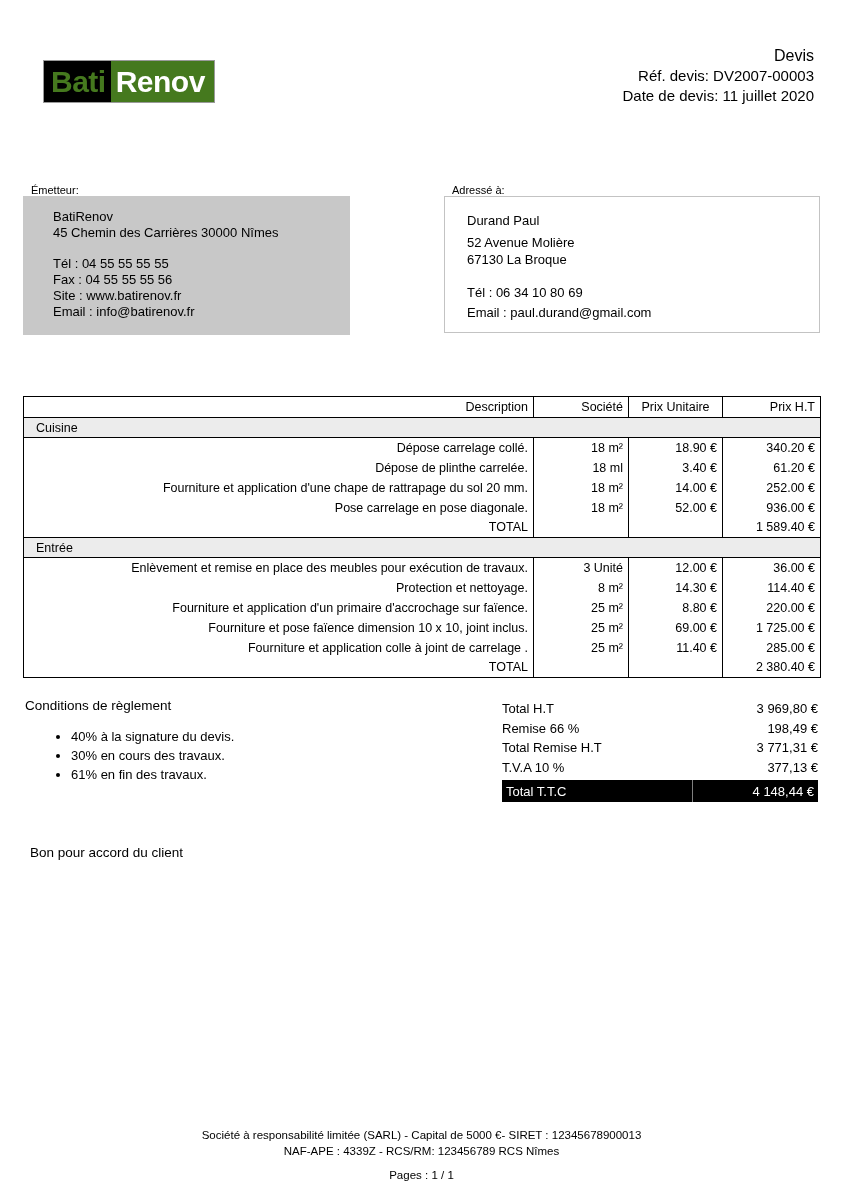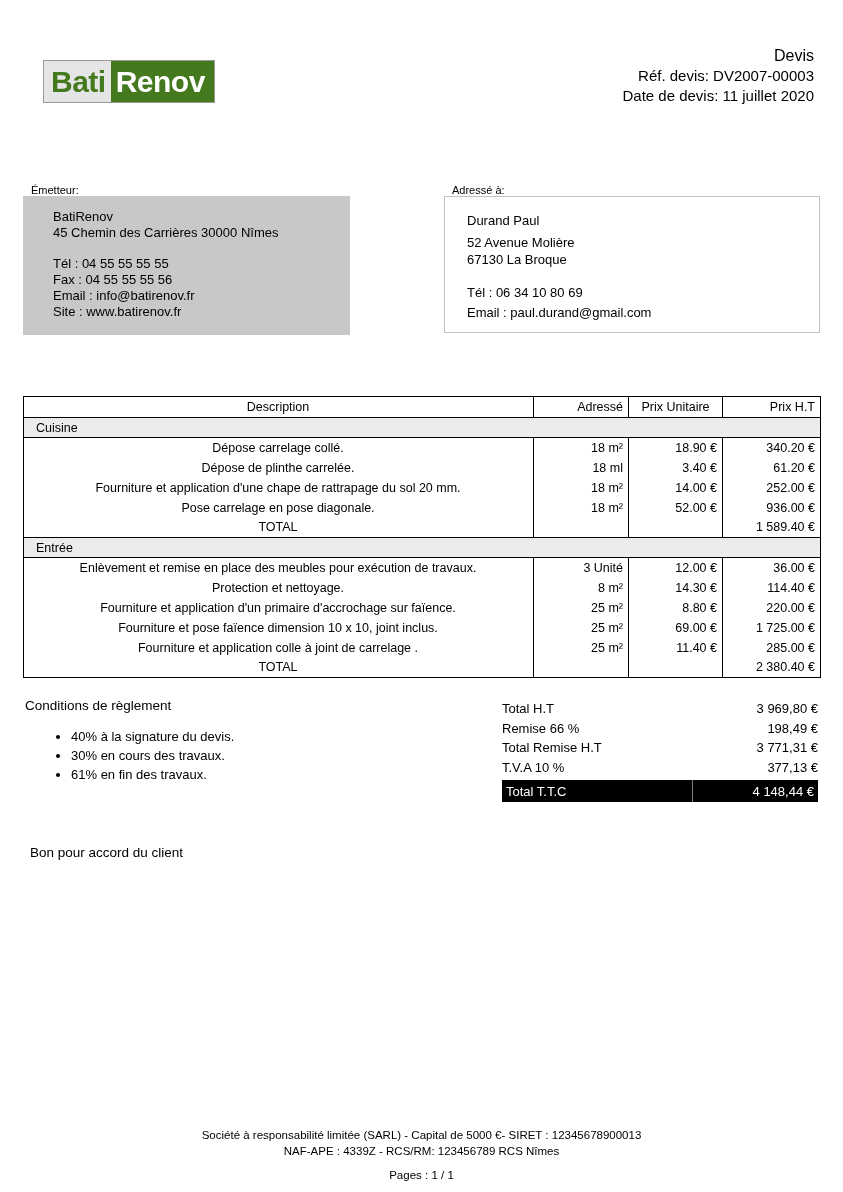--- a/index.html
+++ b/index.html
@@ -5,21 +5,21 @@
   * { margin:0; padding:0; box-sizing:border-box; }
   html,body { background:#fff; }
   .page {
     position:relative; width:843px; height:1192px; margin:0 auto;
     background:#fff; color:#000;
     font-family:"Liberation Sans", sans-serif; overflow:hidden;
   }
   
   .logo { position:absolute; left:43px; top:60px; display:flex; border:1px solid #9a9a9a; }
   .logo .part { font-weight:bold; font-size:30px; line-height:41px; letter-spacing:-0.5px; padding:0 5px; }
-  .logo .part1 { background:#e5e5e5; padding-left:7px; }
+  .logo .part1 { background:#000000; padding-left:7px; }
   .logo .part2 { color:#fff; padding-right:9px; }
   
   .doc-header { position:absolute; top:45px; right:29px; text-align:right; }
   .doc-header .title { font-size:16px; line-height:21px; }
   .doc-header .line { font-size:15px; line-height:20px; }
   
   .party-label { position:absolute; font-size:11px; }
   .sender-label { left:31px; top:184px; }
   .recipient-label { left:452px; top:184px; }
   .sender-box {
@@ -33,21 +33,21 @@
   .party-line { line-height:16px; }
   .recipient-box .party-line { line-height:17px; }
   .blank-line { height:15px; }
   .recipient-box .name-line { margin-bottom:5px; }
   .recipient-box .contact-line { line-height:20px; }
   
   .table-wrap { position:absolute; left:23px; top:396px; width:797px; }
   table { width:100%; border-collapse:collapse; table-layout:fixed; border:1px solid #000; font-size:12.5px; }
   th, td { padding:0 5px; height:20px; white-space:nowrap; overflow:hidden; }
   thead th { font-weight:normal; border-bottom:1px solid #000; height:21px; }
-  .c-desc { text-align:center; padding-left:4px; }
+  .c-desc { text-align:right; padding-left:4px; }
   .c-num  { text-align:right; }
   .h-center { text-align:center; }
   .col-sep { border-left:1px solid #000; }
   tr.section-row td {
     background:#ececec; border-top:1px solid #000; border-bottom:1px solid #000;
     text-align:left; padding-left:12px;
   }
   
   .conditions { position:absolute; left:25px; top:698px; width:430px; font-size:13.5px; }
   .conditions ul { margin-top:16px; padding-left:46px; font-size:13px; }
@@ -79,22 +79,22 @@
     <div class="line">Date de devis: 11 juillet 2020</div>
   </div>
 
   <div class="party-label sender-label">Émetteur:</div>
   <div class="sender-box" id="sender-box">
       <div class="party-line">BatiRenov</div>
       <div class="party-line">45 Chemin des Carrières 30000 Nîmes</div>
       <div class="blank-line"></div>
       <div class="party-line">Tél : 04 55 55 55 55</div>
       <div class="party-line">Fax : 04 55 55 55 56</div>
+      <div class="party-line">Site : www.batirenov.fr</div>
       <div class="party-line">Email : info@batirenov.fr</div>
-      <div class="party-line">Site : www.batirenov.fr</div>
     </div>
 
   <div class="party-label recipient-label">Adressé à:</div>
   <div class="recipient-box" id="recipient-box">
       <div class="party-line name-line">Durand Paul</div>
       <div class="party-line">52 Avenue Molière</div>
       <div class="party-line">67130 La Broque</div>
       <div class="blank-line"></div>
       <div class="party-line contact-line">Tél : 06 34 10 80 69</div>
       <div class="party-line contact-line">Email : paul.durand@gmail.com</div>
@@ -104,21 +104,21 @@
     <table>
       <colgroup>
         <col style="width:510px">
           <col style="width:95px">
           <col style="width:94px">
           <col style="width:98px">
       </colgroup>
       <thead>
         <tr>
           <th class="c-desc">Description</th>
-          <th class="c-num col-sep">Adressé</th>
+          <th class="c-num col-sep">Société</th>
           <th class="h-center col-sep">Prix Unitaire</th>
           <th class="c-num col-sep">Prix H.T</th>
         </tr>
       </thead>
       <tbody id="table-body">
           <tr class="section-row">
             <td colspan="4">Cuisine</td>
           </tr>
           <tr>
             <td class="c-desc">Dépose carrelage collé.</td>

